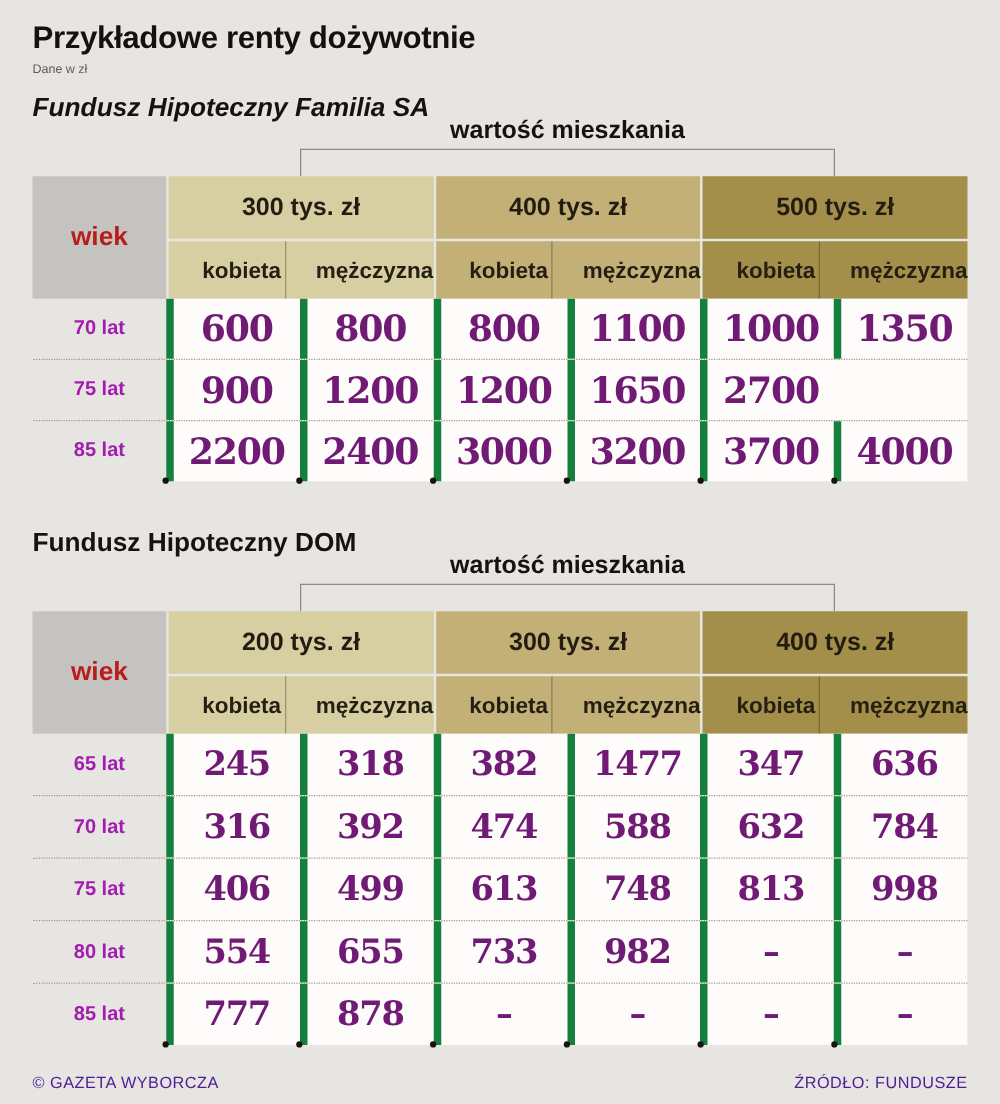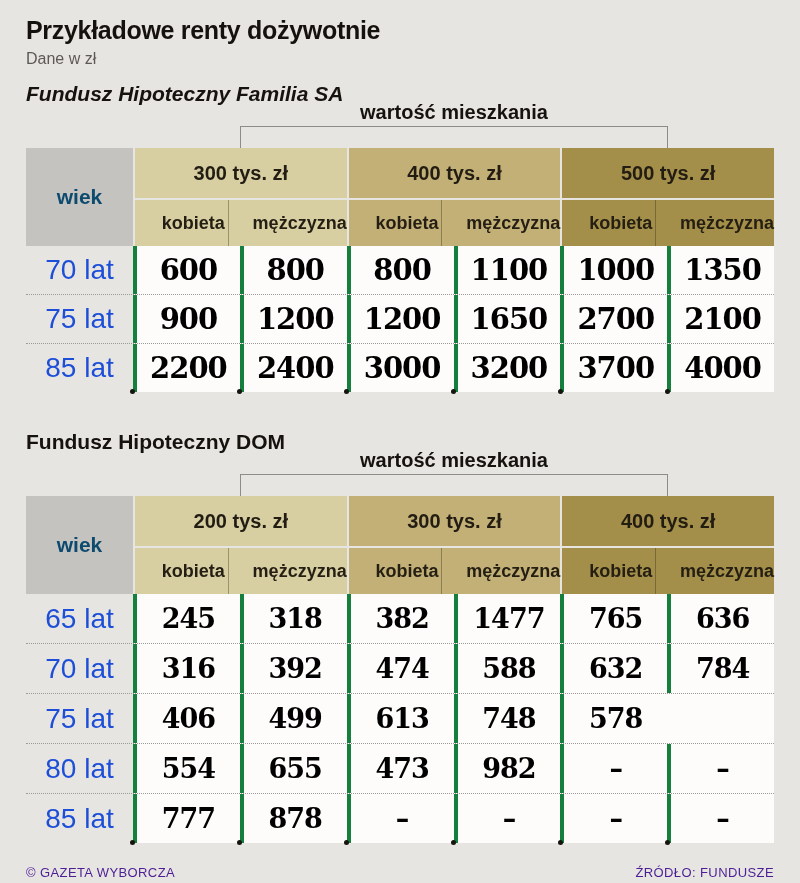--- a/index.html
+++ b/index.html
@@ -1,56 +1,56 @@
 <!DOCTYPE html>
 <html><head>
 <meta charset="utf-8">
 <style>
   html,body{margin:0;padding:0;}
   body{width:800px;height:883px;background:#e7e5e2;font-family:"Liberation Sans",sans-serif;color:#1c1812;}
   .page{position:relative;width:800px;height:883px;box-sizing:border-box;padding:16px 26px 0 26px;overflow:hidden;}
 
   .title{font-size:25px;font-weight:800;letter-spacing:-0.3px;margin:0;color:#15110c;}
-  .subtitle{font-size:16px;color:#5d5a55;margin-top:5px;}
+  .subtitle{font-size:10px;color:#5d5a55;margin-top:5px;}
 
   .section-title{font-size:21px;font-weight:700;color:#16120d;margin:0;}
   .st1{margin-top:14px;font-style:italic;}
   .st2{margin-top:38px;}
 
   
   .bracket{position:relative;height:42px;}
   .bracket .hline{position:absolute;top:20px;left:214px;width:427px;border-top:1px solid #8f8c87;}
   .bracket .drop{position:absolute;top:20px;width:1px;height:22px;background:#8f8c87;}
   .bracket .drop.l{left:214px;}
   .bracket .drop.r{left:641px;}
   .bracket .blabel{position:absolute;top:6px;left:428px;transform:translate(-50%,-50%);
     background:#e7e5e2;padding:0 15px;font-size:20px;font-weight:600;white-space:nowrap;color:#16120d;}
 
   .dtable{position:relative;width:748px;}
 
   .thead{display:grid;grid-template-columns:107px 1fr 1fr 1fr;grid-template-rows:50px 46px;gap:2px;}
   .age-head{grid-row:1/3;background:#c5c3c0;display:flex;align-items:center;justify-content:center;
-    font-size:21px;font-weight:700;color:#0c4a6e;}
+    font-size:21px;font-weight:700;color:#b91c1c;}
   .group{display:flex;align-items:center;justify-content:center;font-size:20px;font-weight:700;color:#221c12;}
   .bg1{background:#d7cfa2;}
   .bg2{background:#c2b077;}
   .bg3{background:#a38f49;}
   .subpair{display:grid;grid-template-columns:1fr 1fr;}
   .subpair .sub{display:flex;align-items:center;justify-content:center;font-size:18px;font-weight:600;color:#241e13;padding-left:24px;}
   .subpair .sub.m{border-left:1px solid rgba(40,34,20,0.35);}
 
   .tbody{position:relative;}
   .tbody::before{content:"";position:absolute;left:107px;right:0;top:0;bottom:0;background:#fdfcfa;}
   .trow{position:relative;display:grid;grid-template-columns:107px repeat(6,1fr);}
   .t1 .trow{height:48px;}
   .t2 .trow{height:49px;}
   .trow + .trow{border-top:1px dotted #9d9a95;}
-  .age-cell{display:flex;align-items:center;justify-content:center;font-size:28px;color:#1d4ed8;}
-  .val{display:flex;align-items:center;justify-content:center;border-left:4px solid #15803d;
-    font-family:"DejaVu Serif",serif;font-weight:700;color:#000000;letter-spacing:-1px;}
+  .age-cell{display:flex;align-items:center;justify-content:center;font-size:16px;color:#a21caf;font-weight:bold;}
+  .val{display:flex;align-items:center;justify-content:center;border-left:6px solid #15803d;
+    font-family:"DejaVu Serif",serif;font-weight:700;color:#701a75;letter-spacing:-1px;}
   .t1 .val{font-size:29px;}
   .t2 .val{font-size:27px;}
 
   .dot{position:absolute;width:5px;height:5px;border-radius:50%;background:#17140f;bottom:-2px;}
   .dx1{left:104px;} .dx2{left:211px;} .dx3{left:318px;} .dx4{left:425px;} .dx5{left:532px;} .dx6{left:639px;}
 
   .footer{display:flex;justify-content:space-between;margin-top:22px;font-size:13px;
     letter-spacing:0.4px;color:#4c1d95;}
 </style>
 </head>
@@ -99,21 +99,20 @@
         <div class="val">1000</div>
         <div class="val">1350</div>
       </div>
       <div class="trow">
         <div class="age-cell">75 lat</div>
         <div class="val">900</div>
         <div class="val">1200</div>
         <div class="val">1200</div>
         <div class="val">1650</div>
         <div class="val">2700</div>
-        <div class="val">2100</div>
       </div>
       <div class="trow">
         <div class="age-cell">85 lat</div>
         <div class="val">2200</div>
         <div class="val">2400</div>
         <div class="val">3000</div>
         <div class="val">3200</div>
         <div class="val">3700</div>
         <div class="val">4000</div>
       </div>
@@ -154,45 +153,46 @@
         <span class="sub m">mężczyzna</span>
       </div>
     </div>
     <div class="tbody">
       <div class="trow">
         <div class="age-cell">65 lat</div>
         <div class="val">245</div>
         <div class="val">318</div>
         <div class="val">382</div>
         <div class="val">1477</div>
-        <div class="val">765</div>
+        <div class="val">347</div>
         <div class="val">636</div>
       </div>
       <div class="trow">
         <div class="age-cell">70 lat</div>
         <div class="val">316</div>
         <div class="val">392</div>
         <div class="val">474</div>
         <div class="val">588</div>
         <div class="val">632</div>
         <div class="val">784</div>
       </div>
       <div class="trow">
         <div class="age-cell">75 lat</div>
         <div class="val">406</div>
         <div class="val">499</div>
         <div class="val">613</div>
         <div class="val">748</div>
-        <div class="val">578</div>
+        <div class="val">813</div>
+        <div class="val">998</div>
       </div>
       <div class="trow">
         <div class="age-cell">80 lat</div>
         <div class="val">554</div>
         <div class="val">655</div>
-        <div class="val">473</div>
+        <div class="val">733</div>
         <div class="val">982</div>
         <div class="val">–</div>
         <div class="val">–</div>
       </div>
       <div class="trow">
         <div class="age-cell">85 lat</div>
         <div class="val">777</div>
         <div class="val">878</div>
         <div class="val">–</div>
         <div class="val">–</div>

